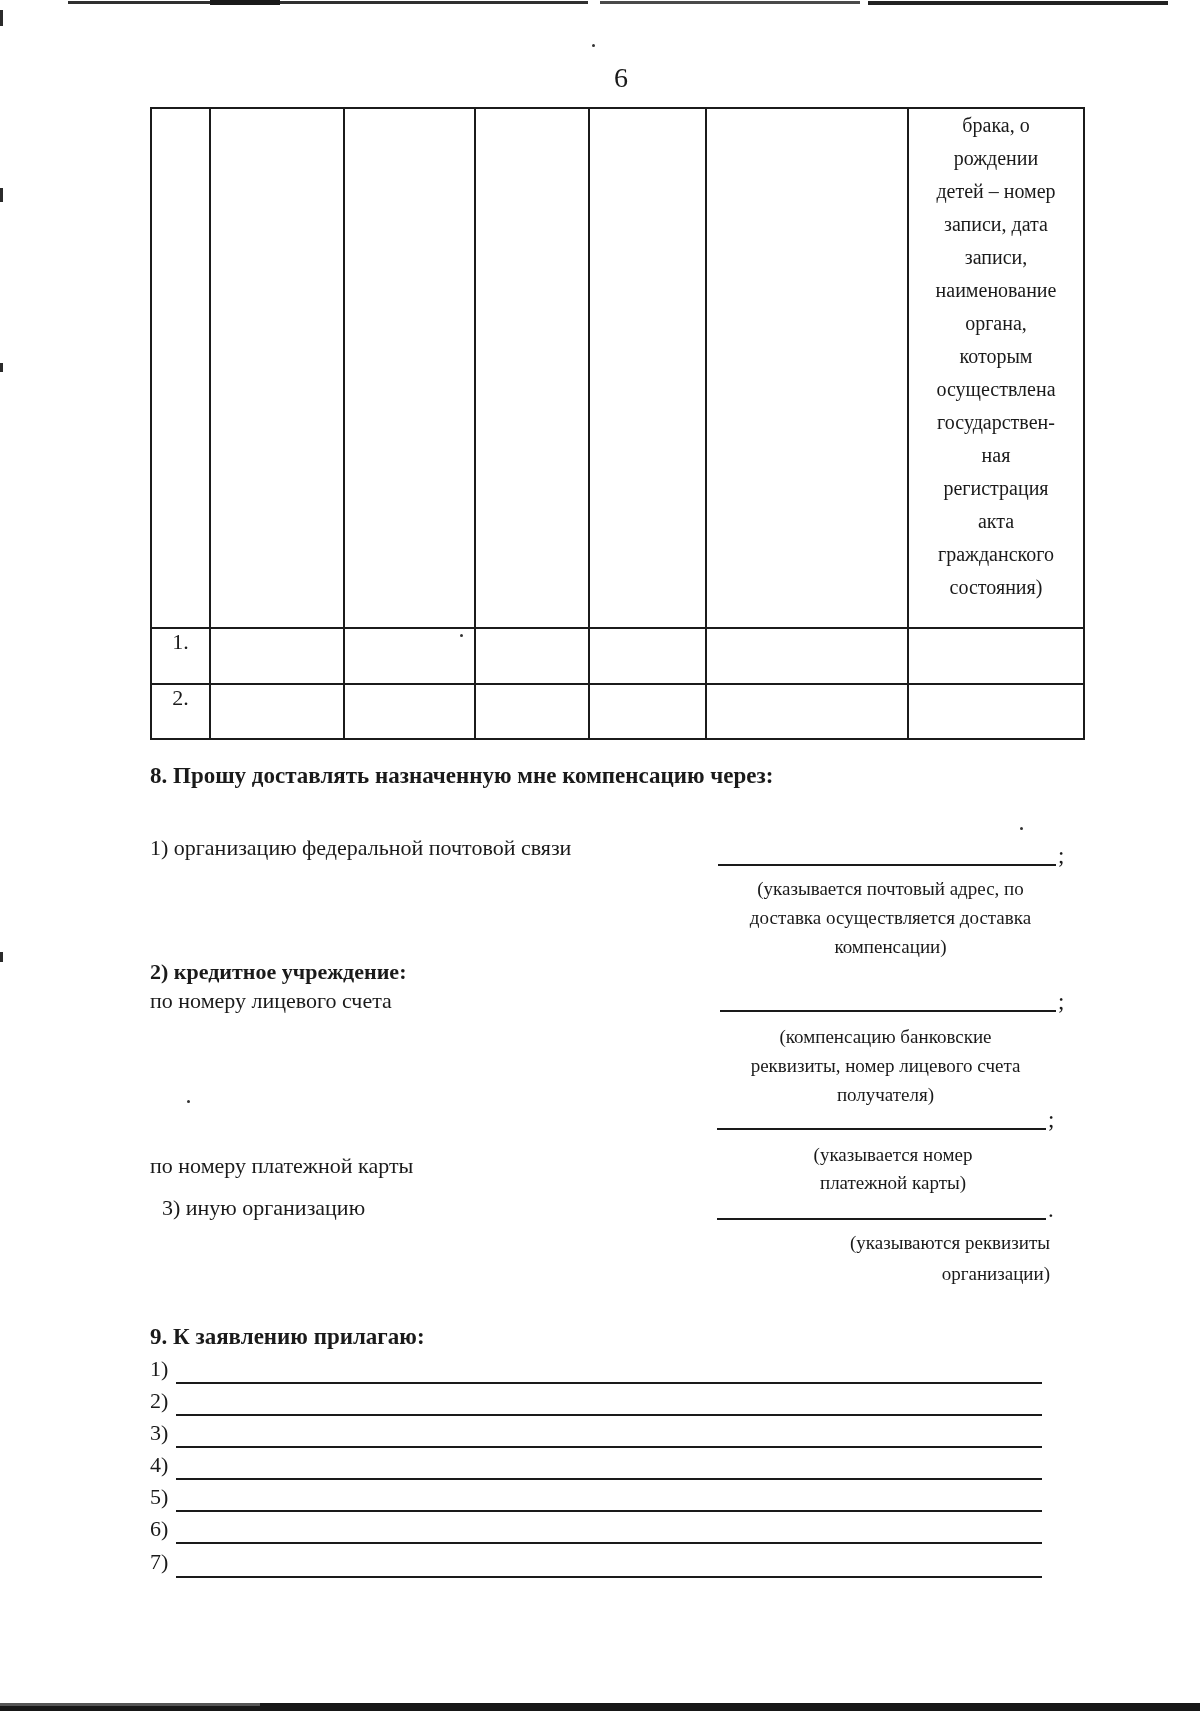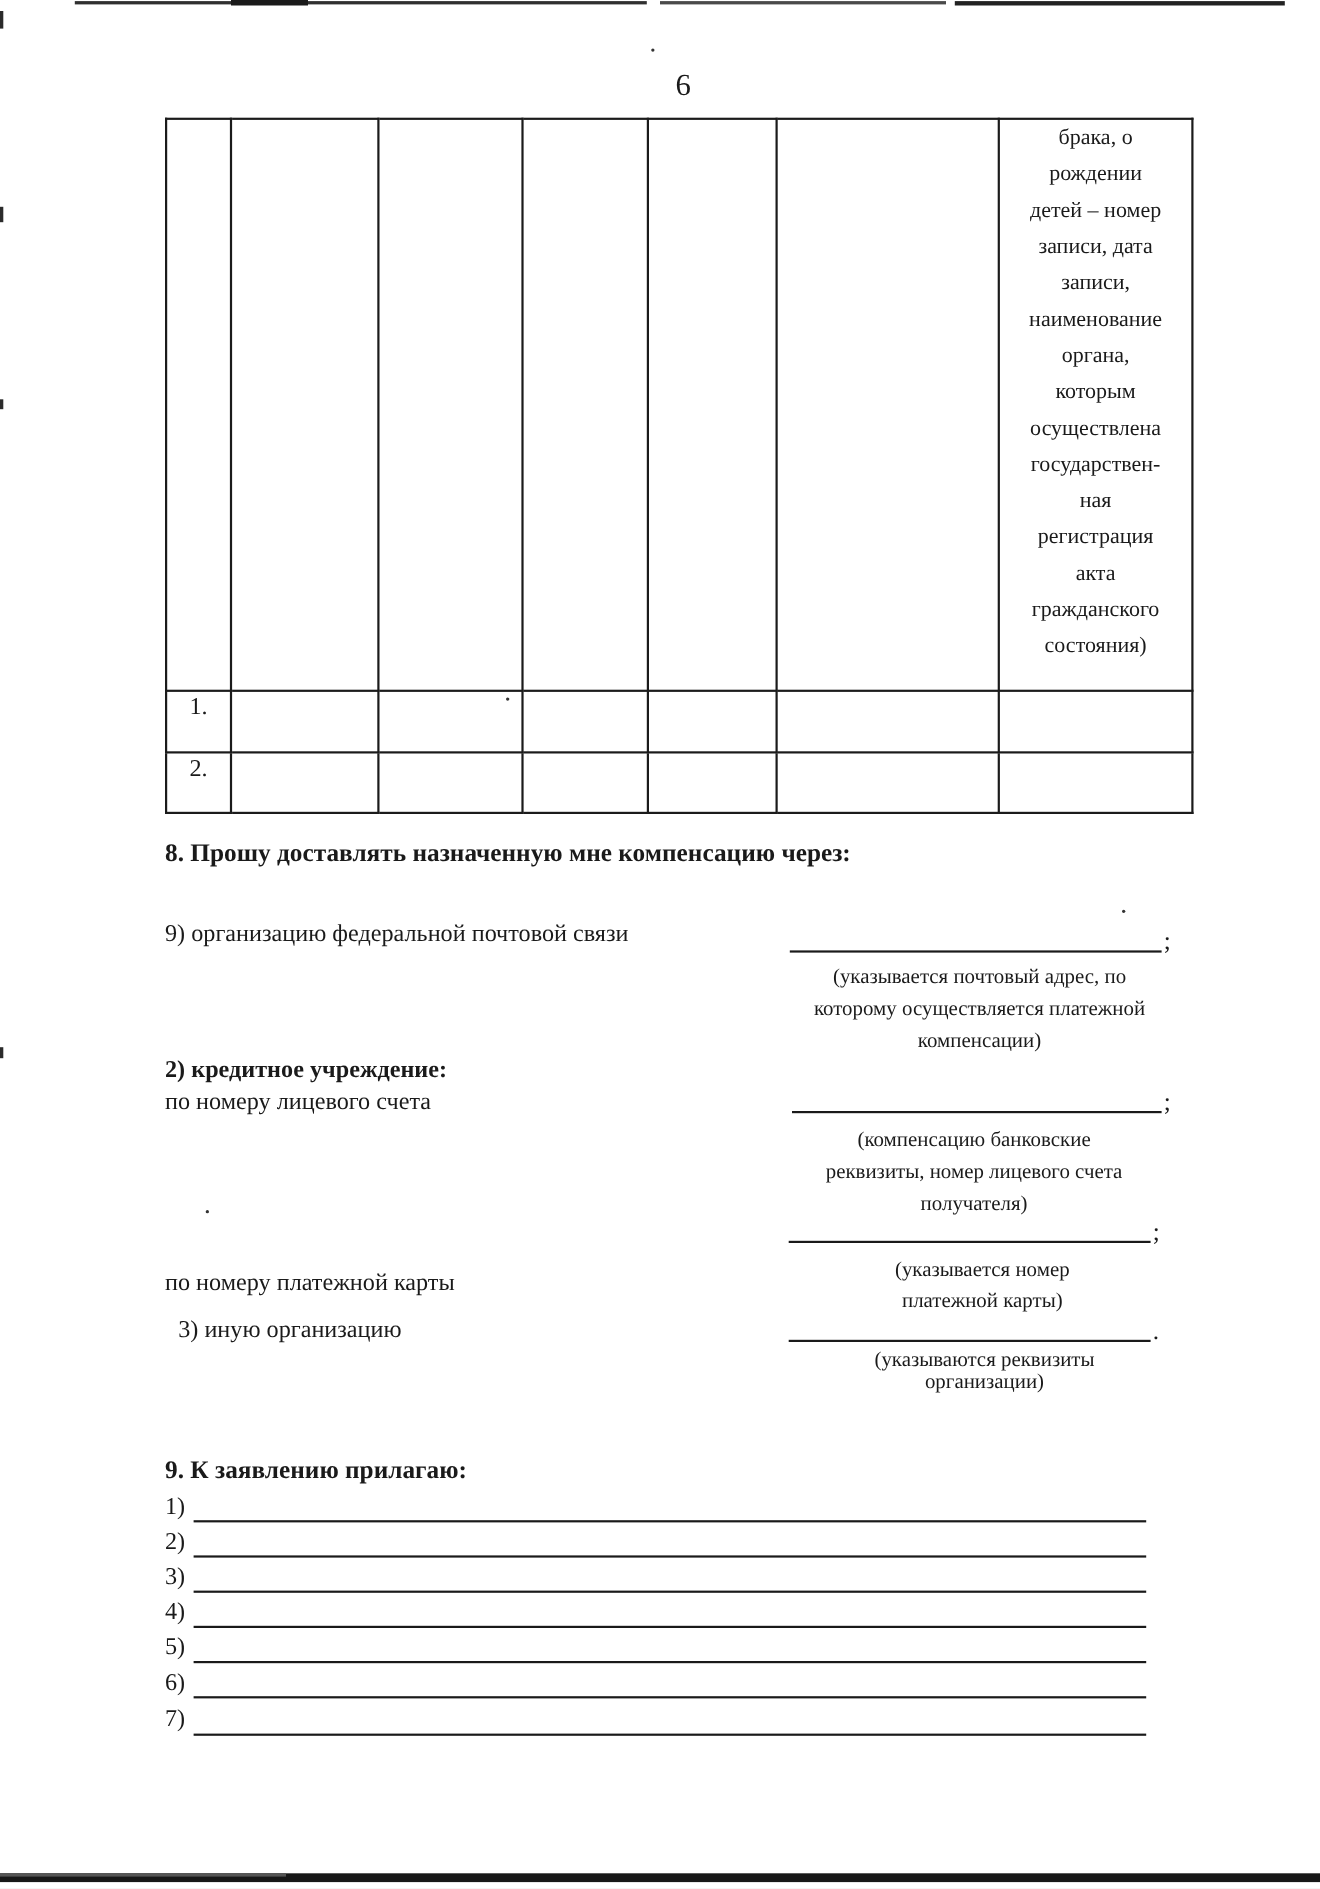--- a/index.html
+++ b/index.html
@@ -107,46 +107,46 @@
       <td></td>
       <td></td>
       <td></td>
       <td></td>
     </tr>
   </tbody>
     </table>
 
   <div class="tline heading" style="left:150px;top:763px;">8. Прошу доставлять назначенную мне компенсацию через:</div>
 
-  <div class="tline" style="left:150px;top:835px;">9) организацию федеральной почтовой связи</div>
+  <div class="tline" style="left:150px;top:835px;">1) организацию федеральной почтовой связи</div>
   <div class="fill" style="left:718px;top:864px;width:338px;"></div>
   <span class="punct" style="left:1058px;top:844px;">;</span>
   <div class="caption" style="left:698px;top:874px;width:385px;">(указывается почтовый адрес, по
-которому осуществляется платежной
+доставка осуществляется доставка
 компенсации)</div>
 
   <div class="tline" style="left:150px;top:959px;font-weight:bold;">2) кредитное учреждение:</div>
 
   <div class="tline" style="left:150px;top:988px;">по номеру лицевого счета</div>
   <div class="fill" style="left:720px;top:1010px;width:336px;"></div>
   <span class="punct" style="left:1058px;top:990px;">;</span>
   <div class="caption" style="left:693px;top:1022px;width:385px;">(компенсацию банковские
 реквизиты, номер лицевого счета
 получателя)</div>
 
   <div class="tline" style="left:150px;top:1153px;">по номеру платежной карты</div>
   <div class="fill" style="left:717px;top:1128px;width:329px;"></div>
   <span class="punct" style="left:1048px;top:1108px;">;</span>
   <div class="caption" style="left:738px;top:1141px;width:310px;line-height:28px;">(указывается номер
 платежной карты)</div>
 
   <div class="tline" style="left:150px;top:1195px;margin-left:12px;">3) иную организацию</div>
   <div class="fill" style="left:717px;top:1218px;width:329px;"></div>
   <span class="punct" style="left:1048px;top:1198px;">.</span>
-  <div class="caption" style="left:740px;top:1227px;width:310px;line-height:20px;">(указываются реквизиты
+  <div class="caption" style="left:740px;top:1227px;width:310px;line-height:31px;text-align:right;">(указываются реквизиты
 организации)</div>
 
   <div class="tline heading" style="left:150px;top:1324px;">9. К заявлению прилагаю:</div>
 
   <div class="tline" style="left:150px;top:1356px;">1)</div>
   <div class="fill" style="left:176px;top:1382px;width:866px;"></div>
 
   <div class="tline" style="left:150px;top:1388px;">2)</div>
   <div class="fill" style="left:176px;top:1414px;width:866px;"></div>
 

